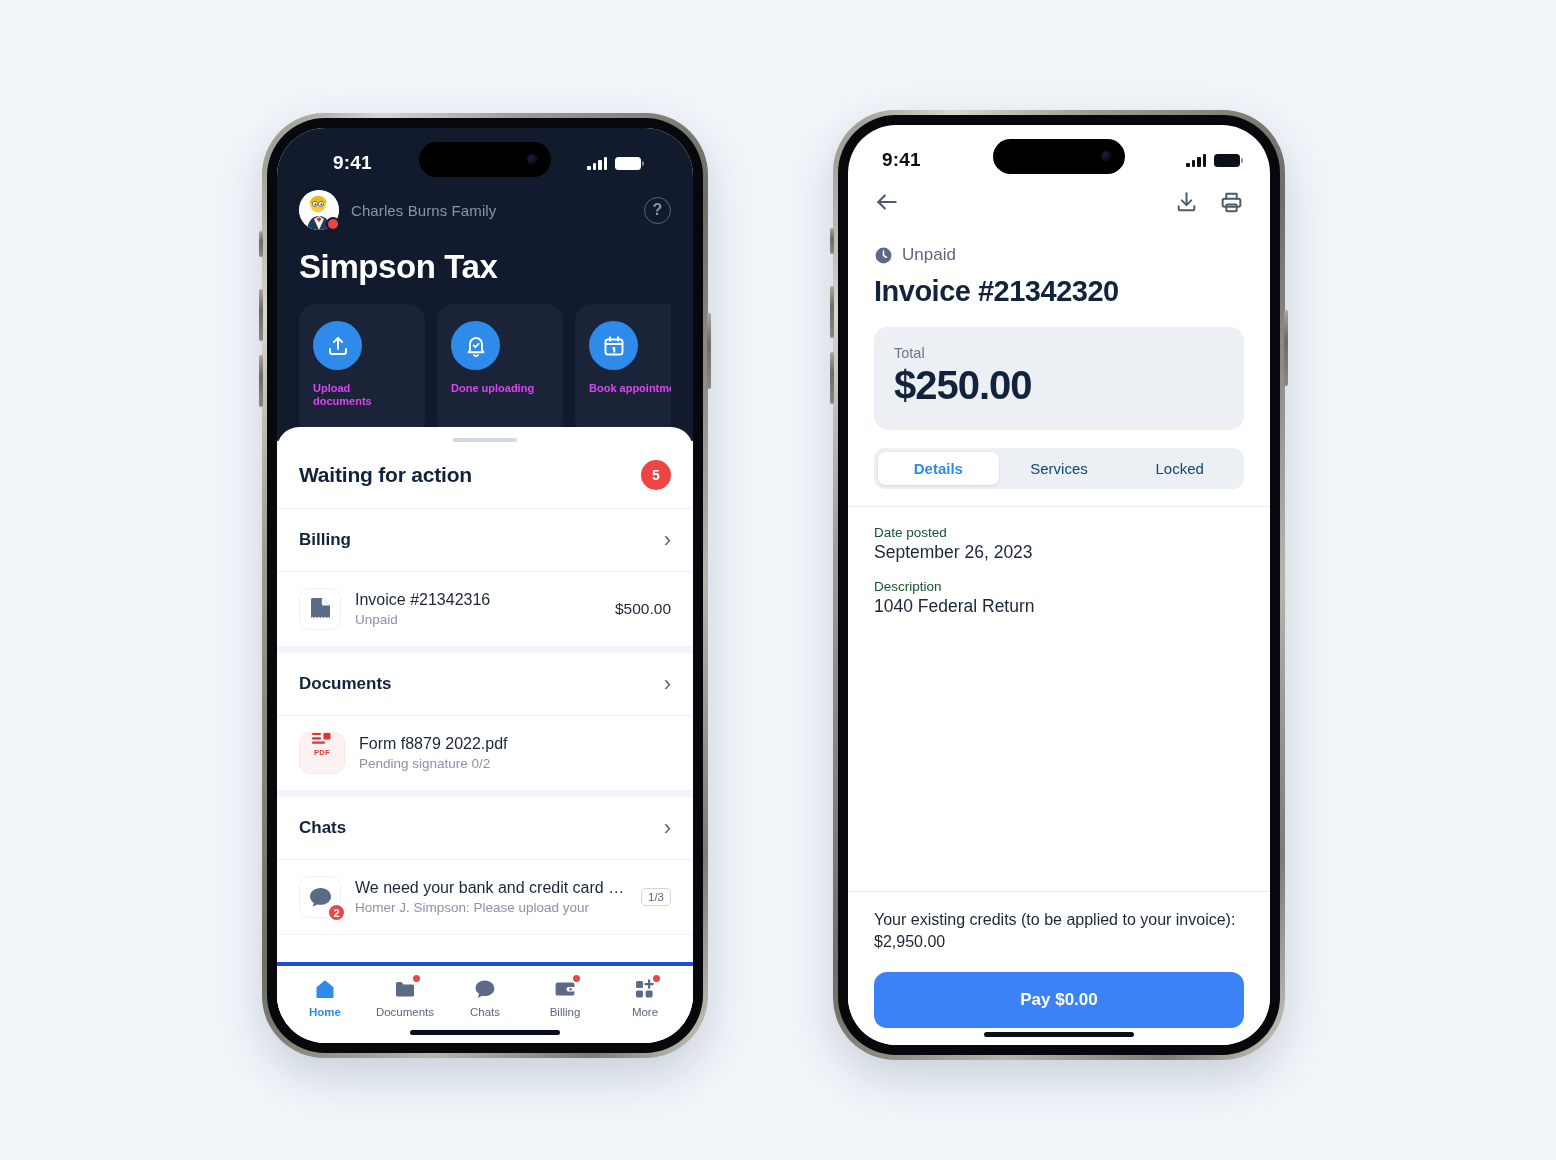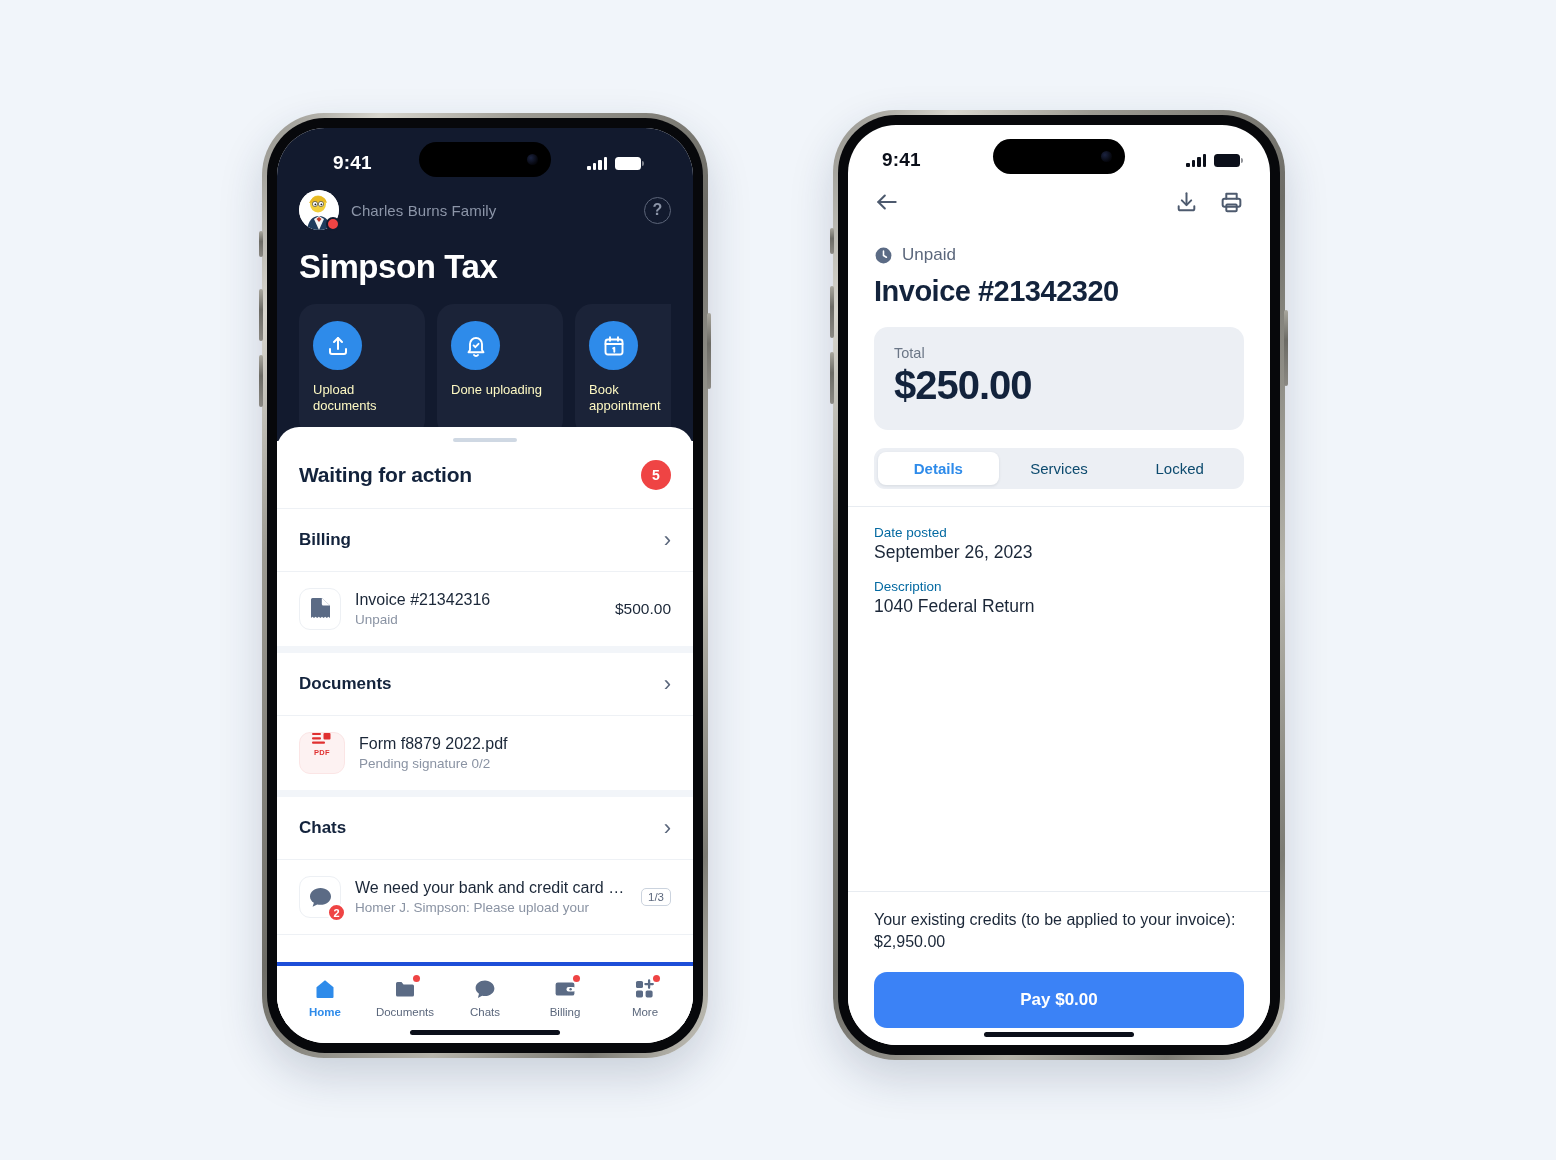--- a/index.html
+++ b/index.html
@@ -115,21 +115,21 @@
   .quick-row { display:flex; gap:12px; overflow:hidden; padding-bottom: 4px; }
   .quick-card {
     flex: none; width: 126px; height: 133px;
     background:#1b2338; border-radius:17px;
     padding: 17px 14px; display:flex; flex-direction:column; gap:12px;
   }
   .q-icon {
     width:49px;height:49px;border-radius:50%;background:#2e8bea;
     display:flex;align-items:center;justify-content:center;
   }
-  .q-label { font-size:13px; color:#fef9c3; line-height:1.22; font-weight:400; }
+  .q-label { font-size:11px; color:#d946ef; line-height:1.22; font-weight:700; }
 
   
   .sheet {
     background:#fff; border-radius: 22px 22px 0 0; margin-top:-14px;
     flex:1; display:flex; flex-direction:column; position:relative; z-index:5;
     overflow:hidden;
   }
   .grabber { width:64px;height:4px;border-radius:3px;background:#cfd8e3;margin:11px auto 0; }
   .sheet-head {
     display:flex;align-items:center;justify-content:space-between;
@@ -197,21 +197,21 @@
   .total-amt { font-size:40px;font-weight:800;color:#13233c;letter-spacing:-1px;margin-top:2px; }
   .seg {
     margin: 18px 26px 0; background:#eceff4; border-radius:11px; padding:4px; display:flex;
   }
   .seg-item {
     flex:1; text-align:center; font-size:15px; color:#0c4a6e; padding: 8px 0; border-radius:8px;
   }
   .seg-item.active { background:#fff; color:#2e8bea; font-weight:700; box-shadow:0 1px 3px rgba(18,35,60,.10); }
   .p2-divider { height:1px;background:#e8ecf1;margin-top:17px; }
   .detail-block { padding: 18px 26px 0; }
-  .d-label { font-size:13.5px;color:#0369a1;margin-bottom:2px; }
+  .d-label { font-size:13.5px;color:#14532d;margin-bottom:2px; }
   .d-value { font-size:17.5px;color:#1b2738;margin-bottom:16px; }
   .p2-foot { margin-top:auto; border-top:1px solid #e8ecf1; padding: 17px 26px 0; }
   .credits { font-size:16px;color:#1b2738;line-height:1.42; }
   .credits b { font-weight:400; }
   .pay-btn {
     margin-top:18px; width:100%; background:#3b82f6; color:#fff; border:none;
     border-radius:13px; padding:18px 0; font-size:17px; font-weight:700;
     font-family:"Liberation Sans", sans-serif; cursor:pointer;
   }
 </style>

